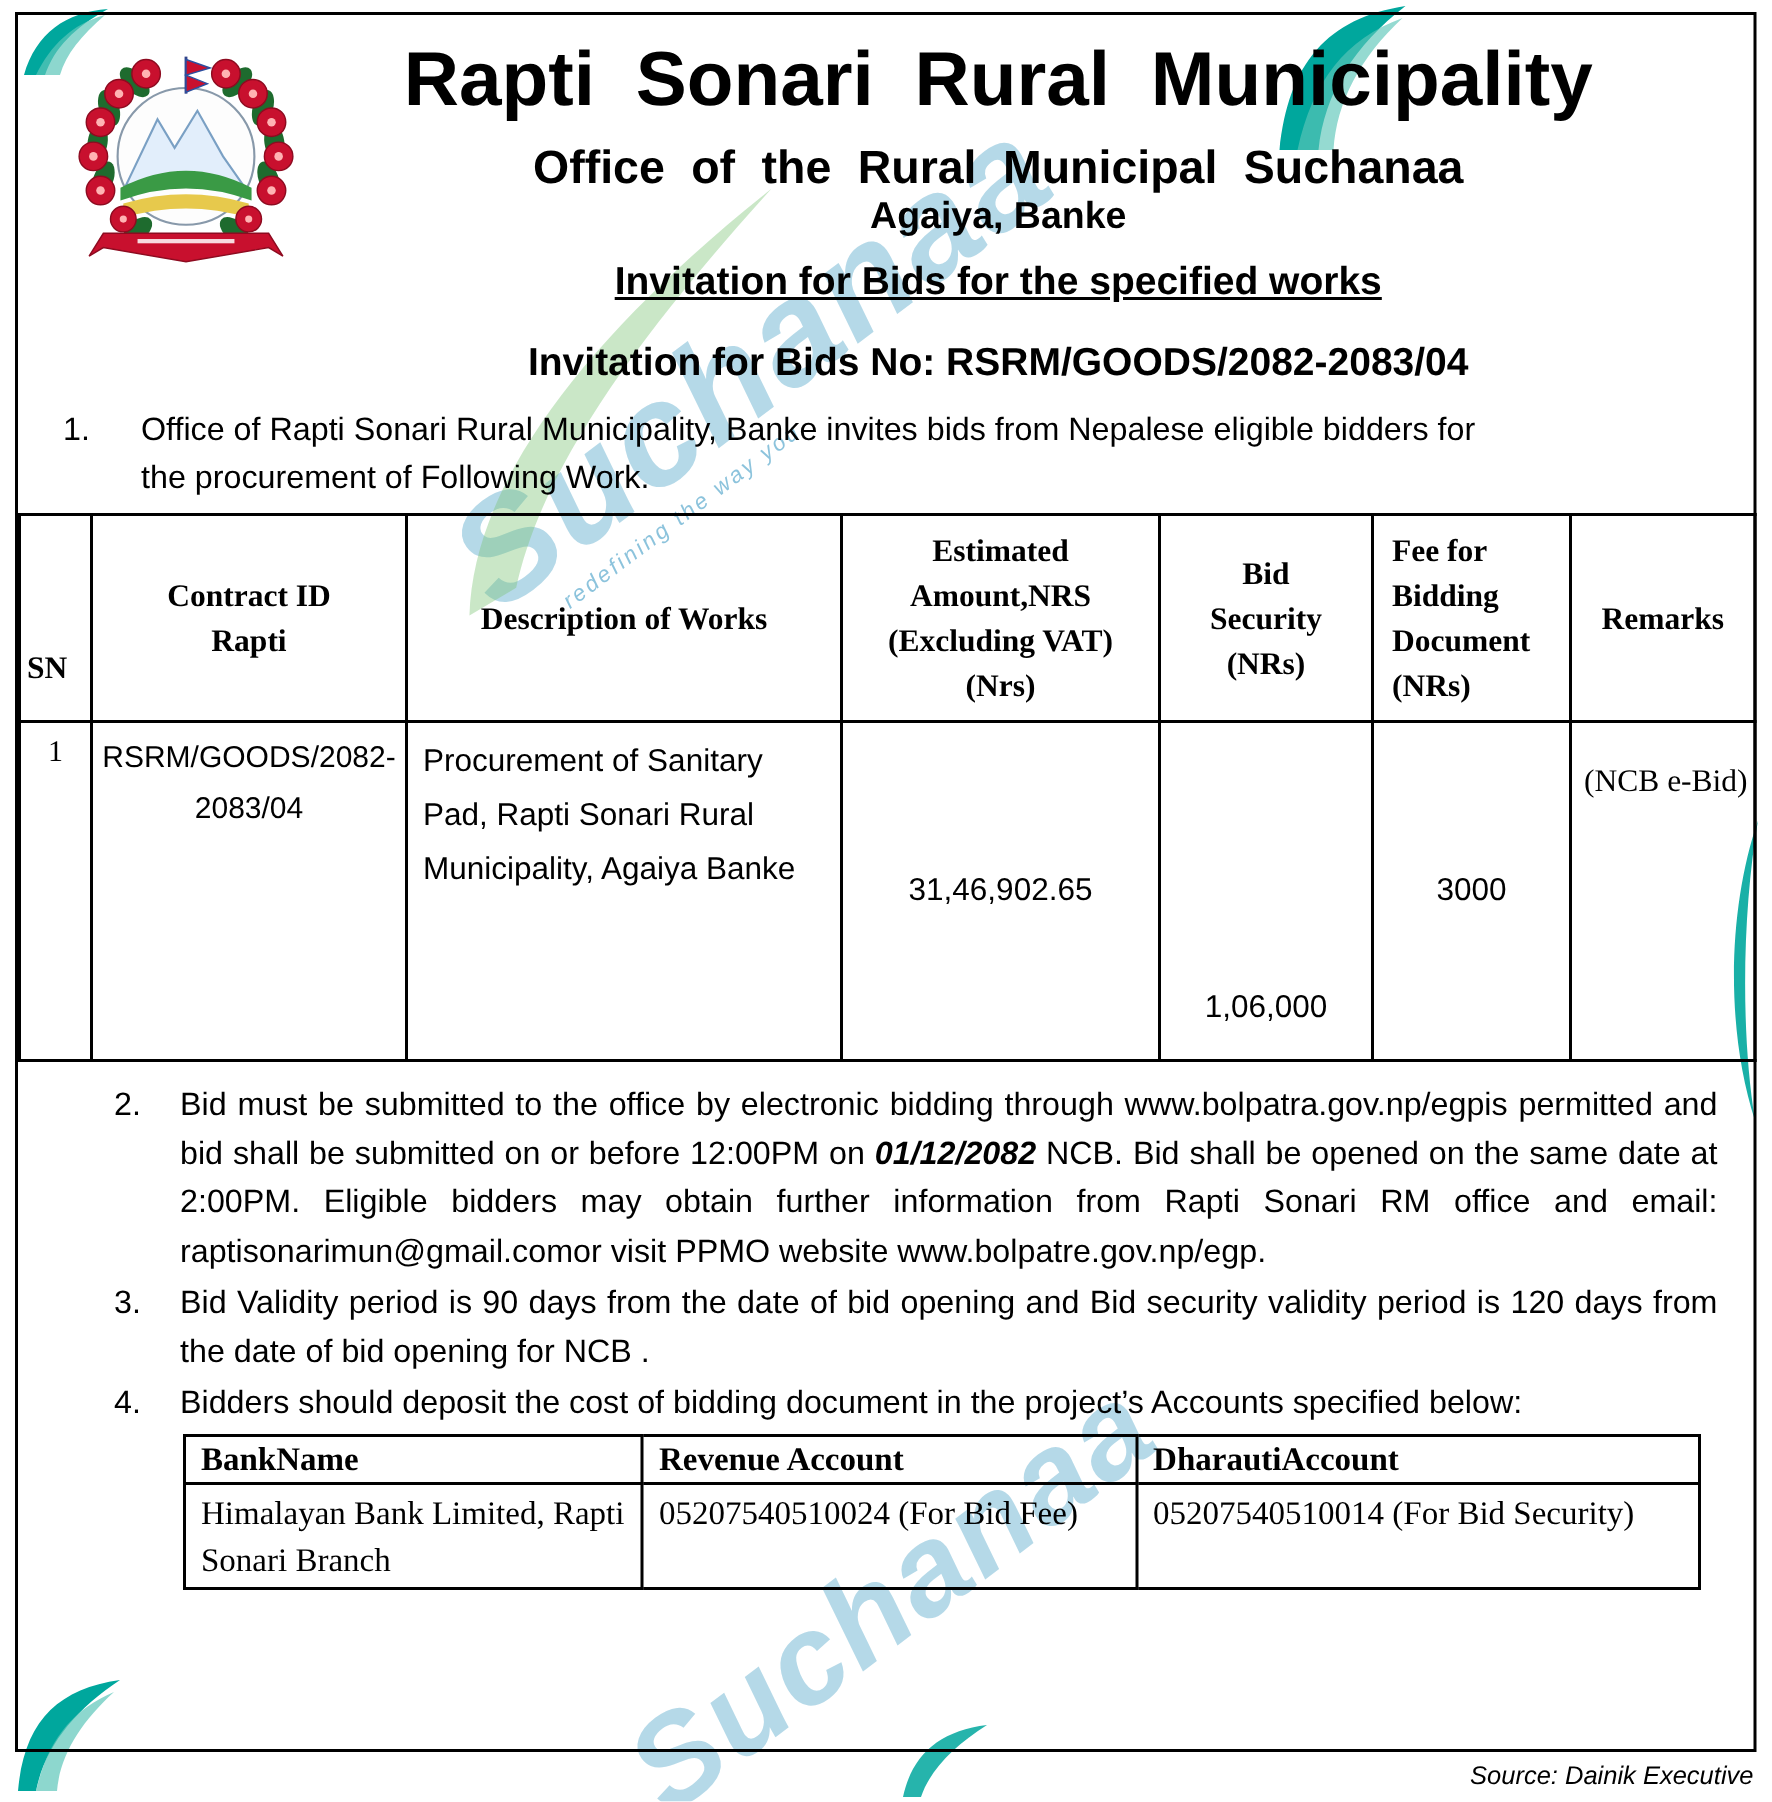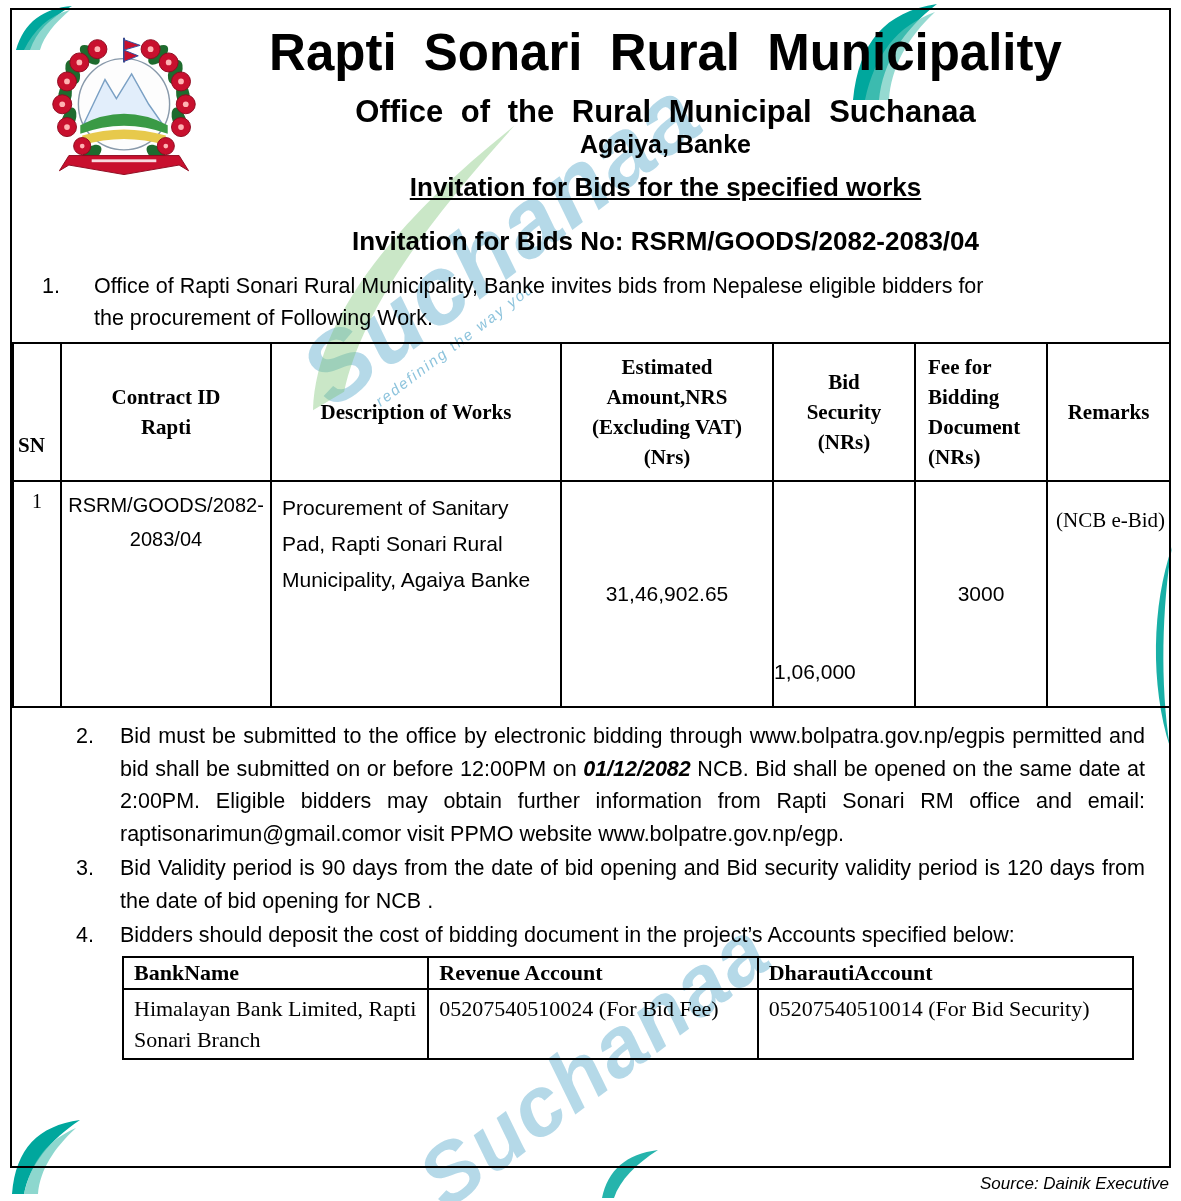--- a/index.html
+++ b/index.html
@@ -60,21 +60,21 @@
   th.h-amount { padding:0 28px; }
   th.h-security { padding:0 22px; }
   th.h-fee { text-align:left; padding:0 12px 0 12px; }
   td.c-sn { vertical-align:top; text-align:center; padding-top:8px;
             font-family:"Liberation Serif", serif; font-size:20px; }
   td.c-contract { vertical-align:top; text-align:center; font-size:20px;
                   line-height:34px; padding:6px 4px 0; }
   td.c-desc { vertical-align:top; text-align:left; font-size:21px;
               line-height:36px; padding:8px 6px 0 10px; }
   td.c-amount { vertical-align:middle; text-align:center; font-size:21px;margin-top:30px; }
-  td.c-security { vertical-align:bottom; text-align:left; font-size:21px; padding-bottom:22px; }
+  td.c-security { vertical-align:bottom; text-align:center; font-size:21px; padding-bottom:22px; }
   td.c-fee { vertical-align:middle; text-align:center; font-size:21px; }
   td.c-remarks { vertical-align:top; text-align:left; padding:24px 2px 0 8px;
                  font-family:"Liberation Serif", serif; font-size:21px; line-height:28px; }
 
   
   .clauses { margin-top:12px; }
   .clause { display:flex; font-size:21.5px; line-height:32.5px; margin-bottom:2px; }
   .clause .num { flex:none; width:88px; padding-left:44px; }
   .clause .txt { flex:1; text-align:justify; padding-right:4px; }
   .em { font-weight:bold; font-style:italic; }

